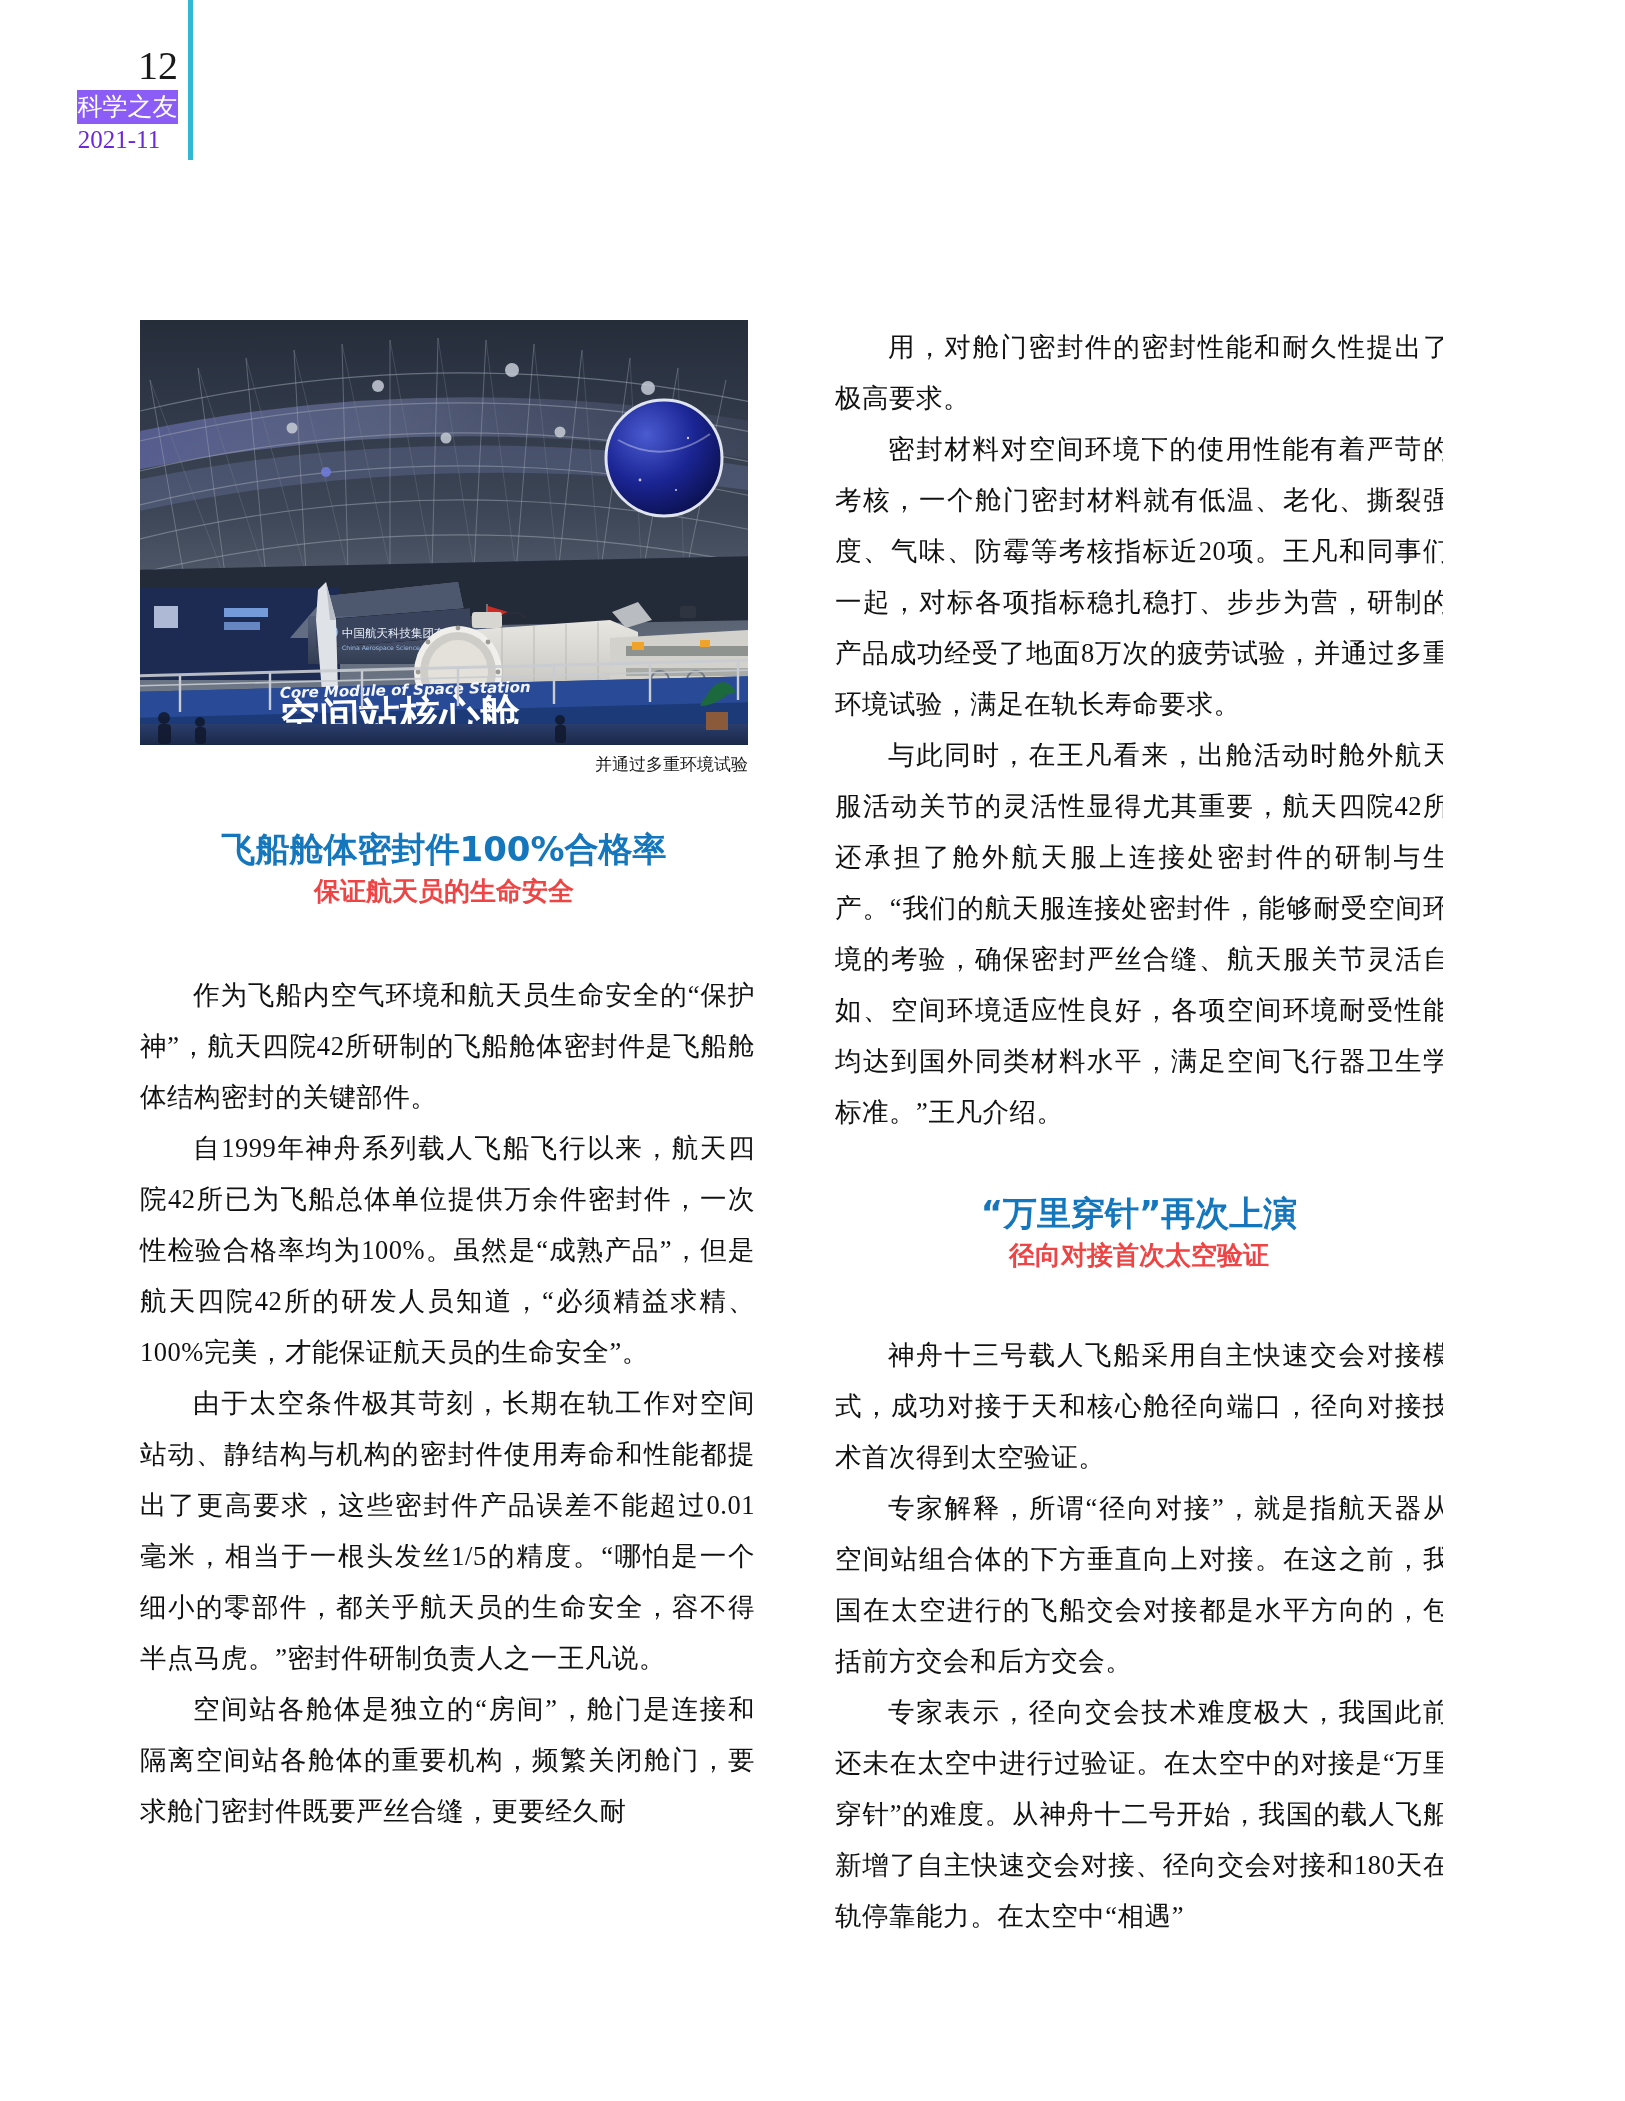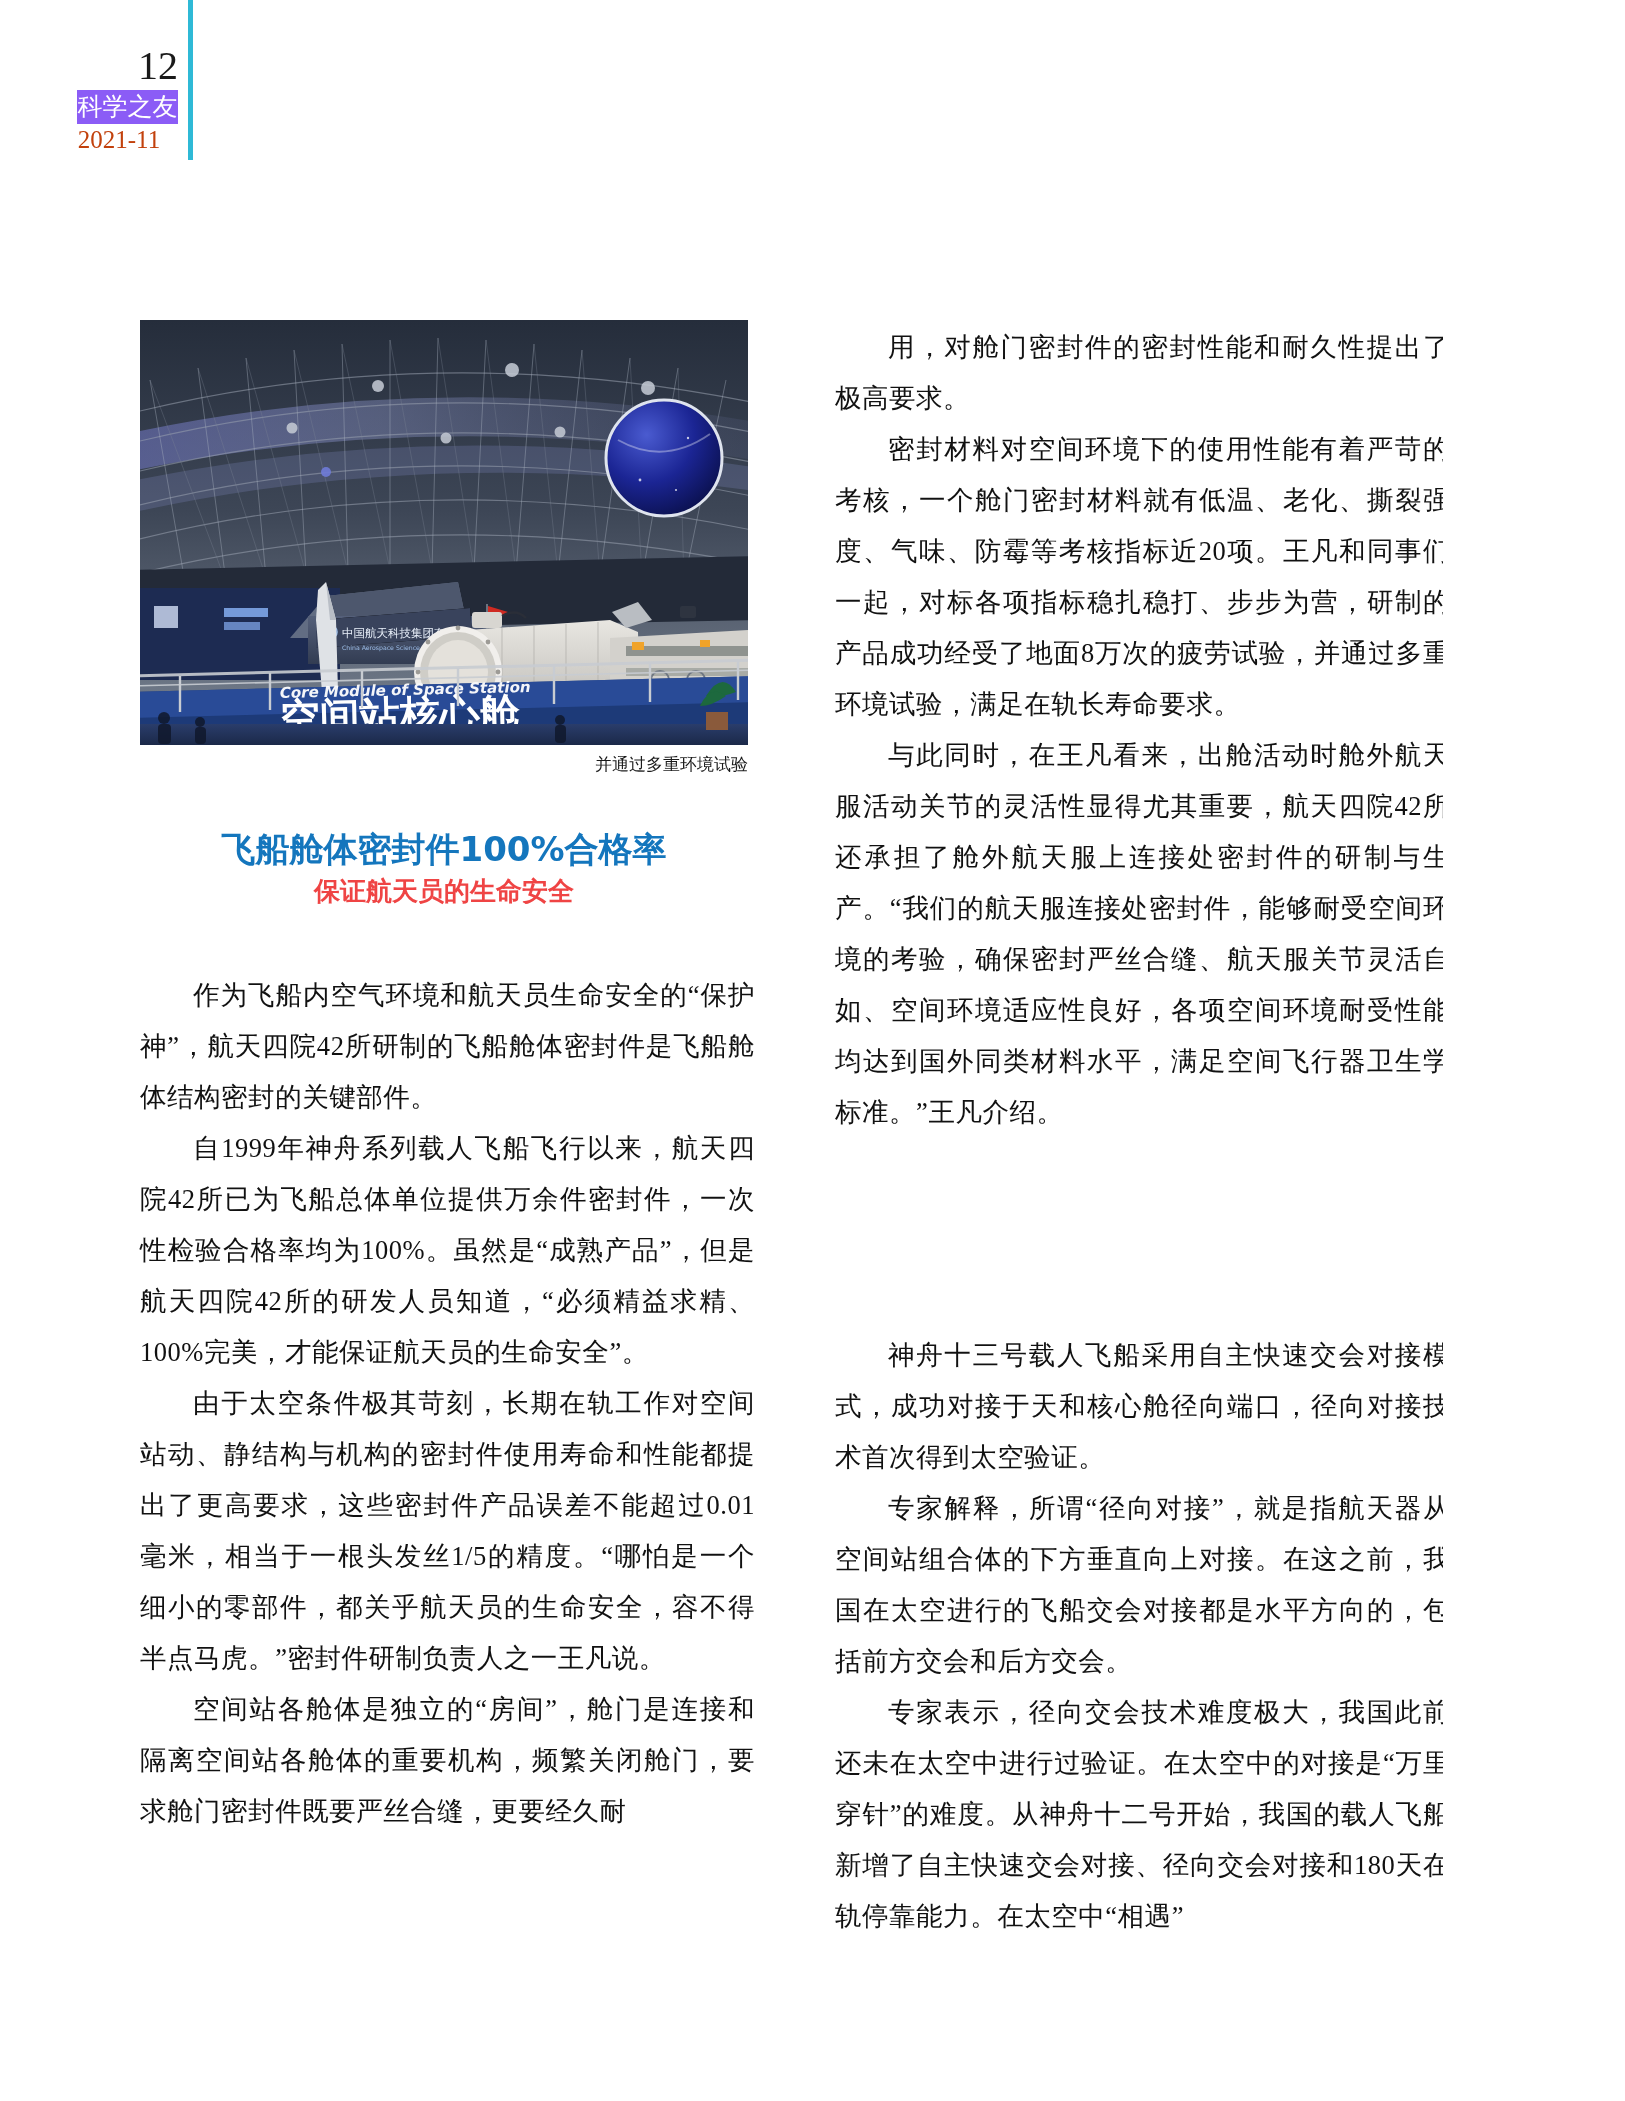--- a/index.html
+++ b/index.html
@@ -61,21 +61,21 @@
   }
   .folio-issue {
     position: absolute;
     left: 60px;
     top: 126px;
     width: 118px;
     text-align: center;
     font-family: "Liberation Serif", "DejaVu Serif", serif;
     font-size: 25px;
     line-height: 28px;
-    color: #c2410c;
+    color: #6d28d9;
   }
 
   
   .photo-wrap {
     position: absolute;
     left: 140px;
     top: 320px;
     width: 608px;
     height: 425px;
   }
@@ -376,20 +376,24 @@
     <p>由于太空条件极其苛刻，长期在轨工作对空间站动、静结构与机构的密封件使用寿命和性能都提出了更高要求，这些密封件产品误差不能超过0.01毫米，相当于一根头发丝1/5的精度。“哪怕是一个细小的零部件，都关乎航天员的生命安全，容不得半点马虎。”密封件研制负责人之一王凡说。</p>
     <p>空间站各舱体是独立的“房间”，舱门是连接和隔离空间站各舱体的重要机构，频繁关闭舱门，要求舱门密封件既要严丝合缝，更要经久耐</p>
   </div>
 
   <div class="body-col tracked" style="left:835px; top:322px; width:615px;">
     <p>用，对舱门密封件的密封性能和耐久性提出了极高要求。</p>
     <p>密封材料对空间环境下的使用性能有着严苛的考核，一个舱门密封材料就有低温、老化、撕裂强度、气味、防霉等考核指标近20项。王凡和同事们一起，对标各项指标稳扎稳打、步步为营，研制的产品成功经受了地面8万次的疲劳试验，并通过多重环境试验，满足在轨长寿命要求。</p>
     <p>与此同时，在王凡看来，出舱活动时舱外航天服活动关节的灵活性显得尤其重要，航天四院42所还承担了舱外航天服上连接处密封件的研制与生产。“我们的航天服连接处密封件，能够耐受空间环境的考验，确保密封严丝合缝、航天服关节灵活自如、空间环境适应性良好，各项空间环境耐受性能均达到国外同类材料水平，满足空间飞行器卫生学标准。”王凡介绍。</p>
   </div>
 
+  <div class="headline-block" style="left:835px; top:1190px;">
+    <div class="headline">“万里穿针”再次上演</div>
+    <div class="subhead">径向对接首次太空验证</div>
+  </div>
 
   <div class="body-col tracked" style="left:835px; top:1330px; width:615px;">
     <p>神舟十三号载人飞船采用自主快速交会对接模式，成功对接于天和核心舱径向端口，径向对接技术首次得到太空验证。</p>
     <p>专家解释，所谓“径向对接”，就是指航天器从空间站组合体的下方垂直向上对接。在这之前，我国在太空进行的飞船交会对接都是水平方向的，包括前方交会和后方交会。</p>
     <p>专家表示，径向交会技术难度极大，我国此前还未在太空中进行过验证。在太空中的对接是“万里穿针”的难度。从神舟十二号开始，我国的载人飞船新增了自主快速交会对接、径向交会对接和180天在轨停靠能力。在太空中“相遇”</p>
   </div>
 
 </div>
 
 </body></html>

